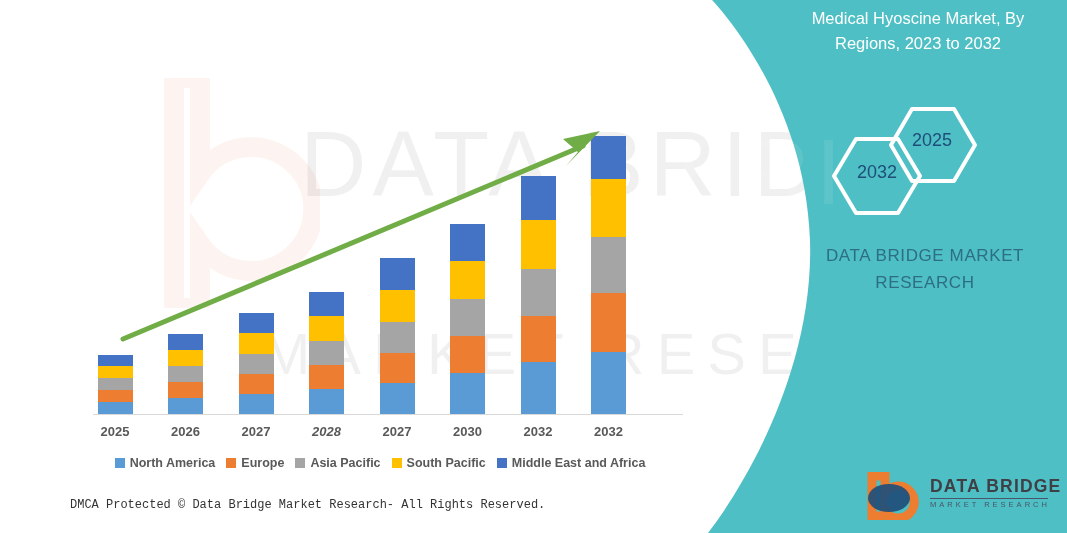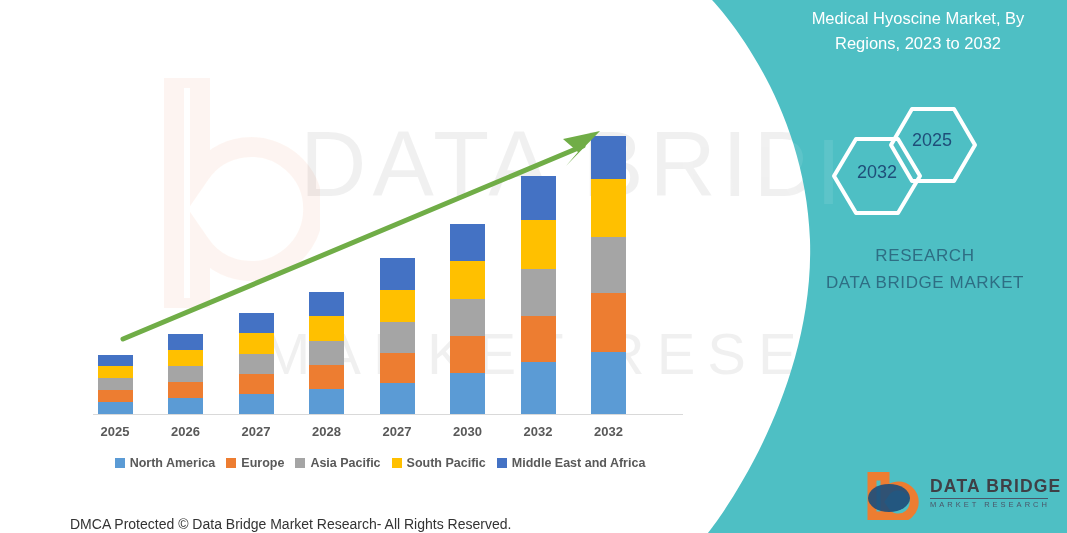--- a/index.html
+++ b/index.html
@@ -33,23 +33,23 @@
   .arrow{position:absolute;left:0;top:0;width:1067px;height:533px;pointer-events:none;}
 
   
   .legend{position:absolute;left:70px;top:456px;width:620px;
           display:flex;justify-content:center;align-items:center;gap:11px;}
   .lg-item{display:flex;align-items:center;gap:5px;}
   .lg-sw{width:10px;height:10px;flex:0 0 auto;}
   .lg-tx{font-size:12.5px;font-weight:bold;color:#595959;white-space:nowrap;}
 
   
-  .footer{position:absolute;left:70px;top:516px;width:620px;
+  .footer{position:absolute;left:70px;top:498px;width:620px;
           display:flex;justify-content:space-between;align-items:center;
-          font-family:Liberation Sans, sans-serif;font-size:14px;color:#333;}
+          font-family:Liberation Mono, monospace;font-size:12px;color:#333;}
 
   
   .teal-wrap{position:absolute;left:690px;top:0;width:377px;height:533px;}
   .teal-svg{position:absolute;left:0;top:0;}
   .panel-title{position:absolute;left:780px;top:6px;width:276px;text-align:center;
                color:#ffffff;font-size:16.5px;line-height:25px;font-weight:400;}
   .hex{position:absolute;}
   .hex-lab{position:absolute;color:#1F4E79;font-size:18px;font-weight:400;
            text-align:center;width:90px;}
   .brand{position:absolute;left:800px;top:242px;width:250px;text-align:center;
@@ -138,21 +138,21 @@
             <div class="seg" style="height: 56px; background: rgb(165, 165, 165);"></div>
             <div class="seg" style="height: 59px; background: rgb(237, 125, 49);"></div>
             <div class="seg" style="height: 62px; background: rgb(91, 155, 213);"></div>
           </div>
         </div>
     </div>
     <div class="xlabels" id="xlabels">
         <div class="xlab" style="left: 10px;">2025</div>
         <div class="xlab" style="left: 80.5px;">2026</div>
         <div class="xlab" style="left: 151px;">2027</div>
-        <div class="xlab" style="left: 221.5px;">2028</div>
+        <div class="xlab" style="left: 221.5px; font-style: italic;">2028</div>
         <div class="xlab" style="left: 292px;">2027</div>
         <div class="xlab" style="left: 362.5px;">2030</div>
         <div class="xlab" style="left: 433px;">2032</div>
         <div class="xlab" style="left: 503.5px;">2032</div>
       </div>
   </div>
 
   <svg class="arrow" viewBox="0 0 1067 533">
     <line x1="123" y1="339" x2="583" y2="146" stroke="#70AD47" stroke-width="5" stroke-linecap="round"></line>
     <path d="M600 131 L563 139 L578 152 L566 166 Z" fill="#70AD47"></path>
@@ -198,22 +198,22 @@
     <polygon points="24,3 66,3 87,39 66,75 24,75 3,39" fill="none" stroke="#ffffff" stroke-width="4" stroke-linejoin="round"></polygon>
   </svg>
   <div class="hex-lab" style="left:887px;top:130px;">2025</div>
 
   <svg class="hex" style="left:831px;top:136px;" width="92" height="80" viewBox="0 0 92 80">
     <polygon points="25,3 67,3 89,40 67,77 25,77 3,40" fill="none" stroke="#ffffff" stroke-width="4" stroke-linejoin="round"></polygon>
   </svg>
   <div class="hex-lab" style="left:832px;top:162px;">2032</div>
 
   <div class="brand">
+    <div>DATA BRIDGE MARKET</div>
     <div>RESEARCH</div>
-    <div>DATA BRIDGE MARKET</div>
   </div>
 
   <svg class="logo" viewBox="0 0 190 48">
     <path d="M10 4 h13 v17 a16 16 0 1 1 0 18 v5 h-13z" fill="none" stroke="#ED7D31" stroke-width="9"></path>
     <path d="M6 26 a21 14 0 1 0 42 0 a21 14 0 1 0 -42 0z" fill="#1F4E79" opacity=".92"></path>
   </svg>
   <div class="logo-txt">
     <div class="logo-t1">DATA BRIDGE</div>
     <div class="logo-rule"></div>
     <div class="logo-t2">MARKET RESEARCH</div>

